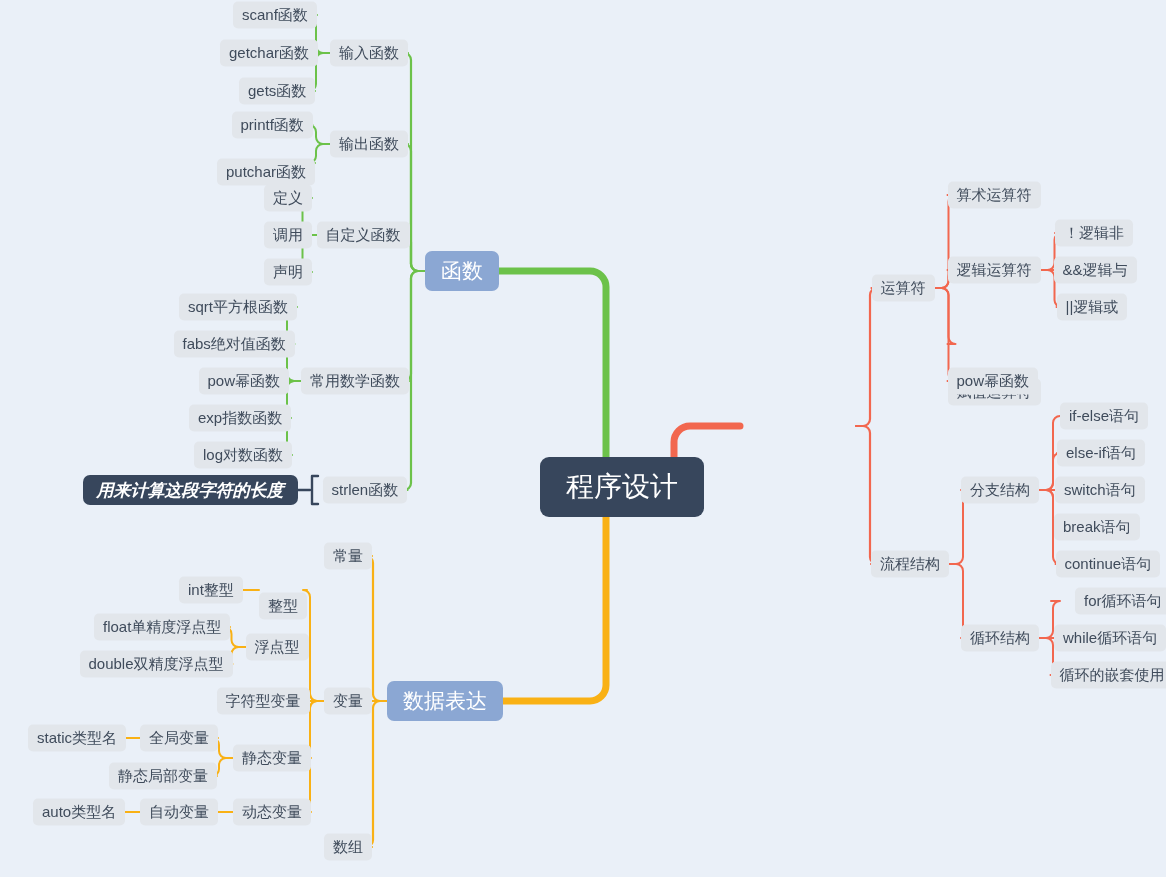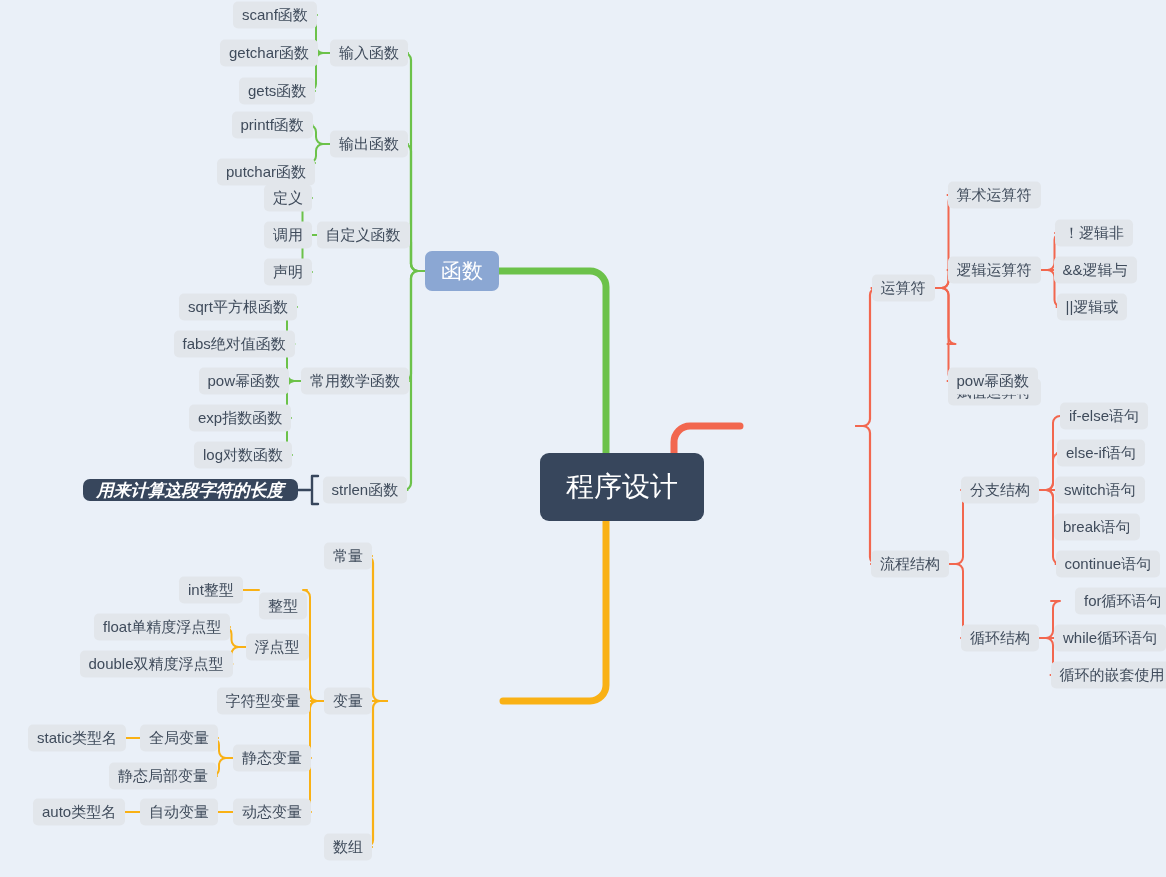--- a/index.html
+++ b/index.html
@@ -36,32 +36,32 @@
     font-size:21px;
     height:40px;
     padding:0 16px;
     border-radius:7px;
   }
   
   .root{
     background:#37465c;
     color:#ffffff;
     font-size:28px;
-    height:68px;
+    height:60px;
     padding:0 26px;
     border-radius:9px;
   }
   
   .note{
     background:#37465c;
     color:#ffffff;
     font-size:17px;
     font-style:italic;
     font-weight:bold;
-    height:22px;
+    height:30px;
     padding:0 14px;
     border-radius:7px;
   }
 </style>
 </head>
 <body>
 
 <div id="canvas">
   <svg id="links" viewBox="0 0 1166 877" xmlns="http://www.w3.org/2000/svg" style="z-index: 1;">
       <path d="M 499 271 L 590 271 A 16 16 0 0 1 606 287 L 606 457" fill="none" stroke="#6cc24a" stroke-width="7" stroke-linecap="round" stroke-linejoin="round"></path>
@@ -157,20 +157,21 @@
       <div class="node pill" style="top: 490px; left: 961px;">分支结构</div>
       <div class="node pill" style="top: 416px; left: 1060px;">if-else语句</div>
       <div class="node pill" style="top: 453px; left: 1057px;">else-if语句</div>
       <div class="node pill" style="top: 490px; left: 1055px;">switch语句</div>
       <div class="node pill" style="top: 527px; left: 1054px;">break语句</div>
       <div class="node pill" style="top: 564px; left: 1055.5px;">continue语句</div>
       <div class="node pill" style="top: 638px; left: 961px;">循环结构</div>
       <div class="node pill" style="top: 601px; left: 1075px;">for循环语句</div>
       <div class="node pill" style="top: 638px; left: 1054px;">while循环语句</div>
       <div class="node pill" style="top: 675px; left: 1050.5px;">循环的嵌套使用</div>
+      <div class="node branch" style="top: 701px; left: 387px;">数据表达</div>
       <div class="node pill" style="top: 556px; left: 324px;">常量</div>
       <div class="node pill" style="top: 701px; left: 324px;">变量</div>
       <div class="node pill" style="top: 590px; left: 259px; margin-top: 16px;">整型</div>
       <div class="node pill" style="top: 590px; left: 179px;">int整型</div>
       <div class="node pill" style="top: 647px; left: 245.5px;">浮点型</div>
       <div class="node pill" style="top: 627px; left: 94px;">float单精度浮点型</div>
       <div class="node pill" style="top: 664px; left: 79.5px;">double双精度浮点型</div>
       <div class="node pill" style="top: 701px; left: 216.5px;">字符型变量</div>
       <div class="node pill" style="top: 758px; left: 233px;">静态变量</div>
       <div class="node pill" style="top: 738px; left: 140px;">全局变量</div>

